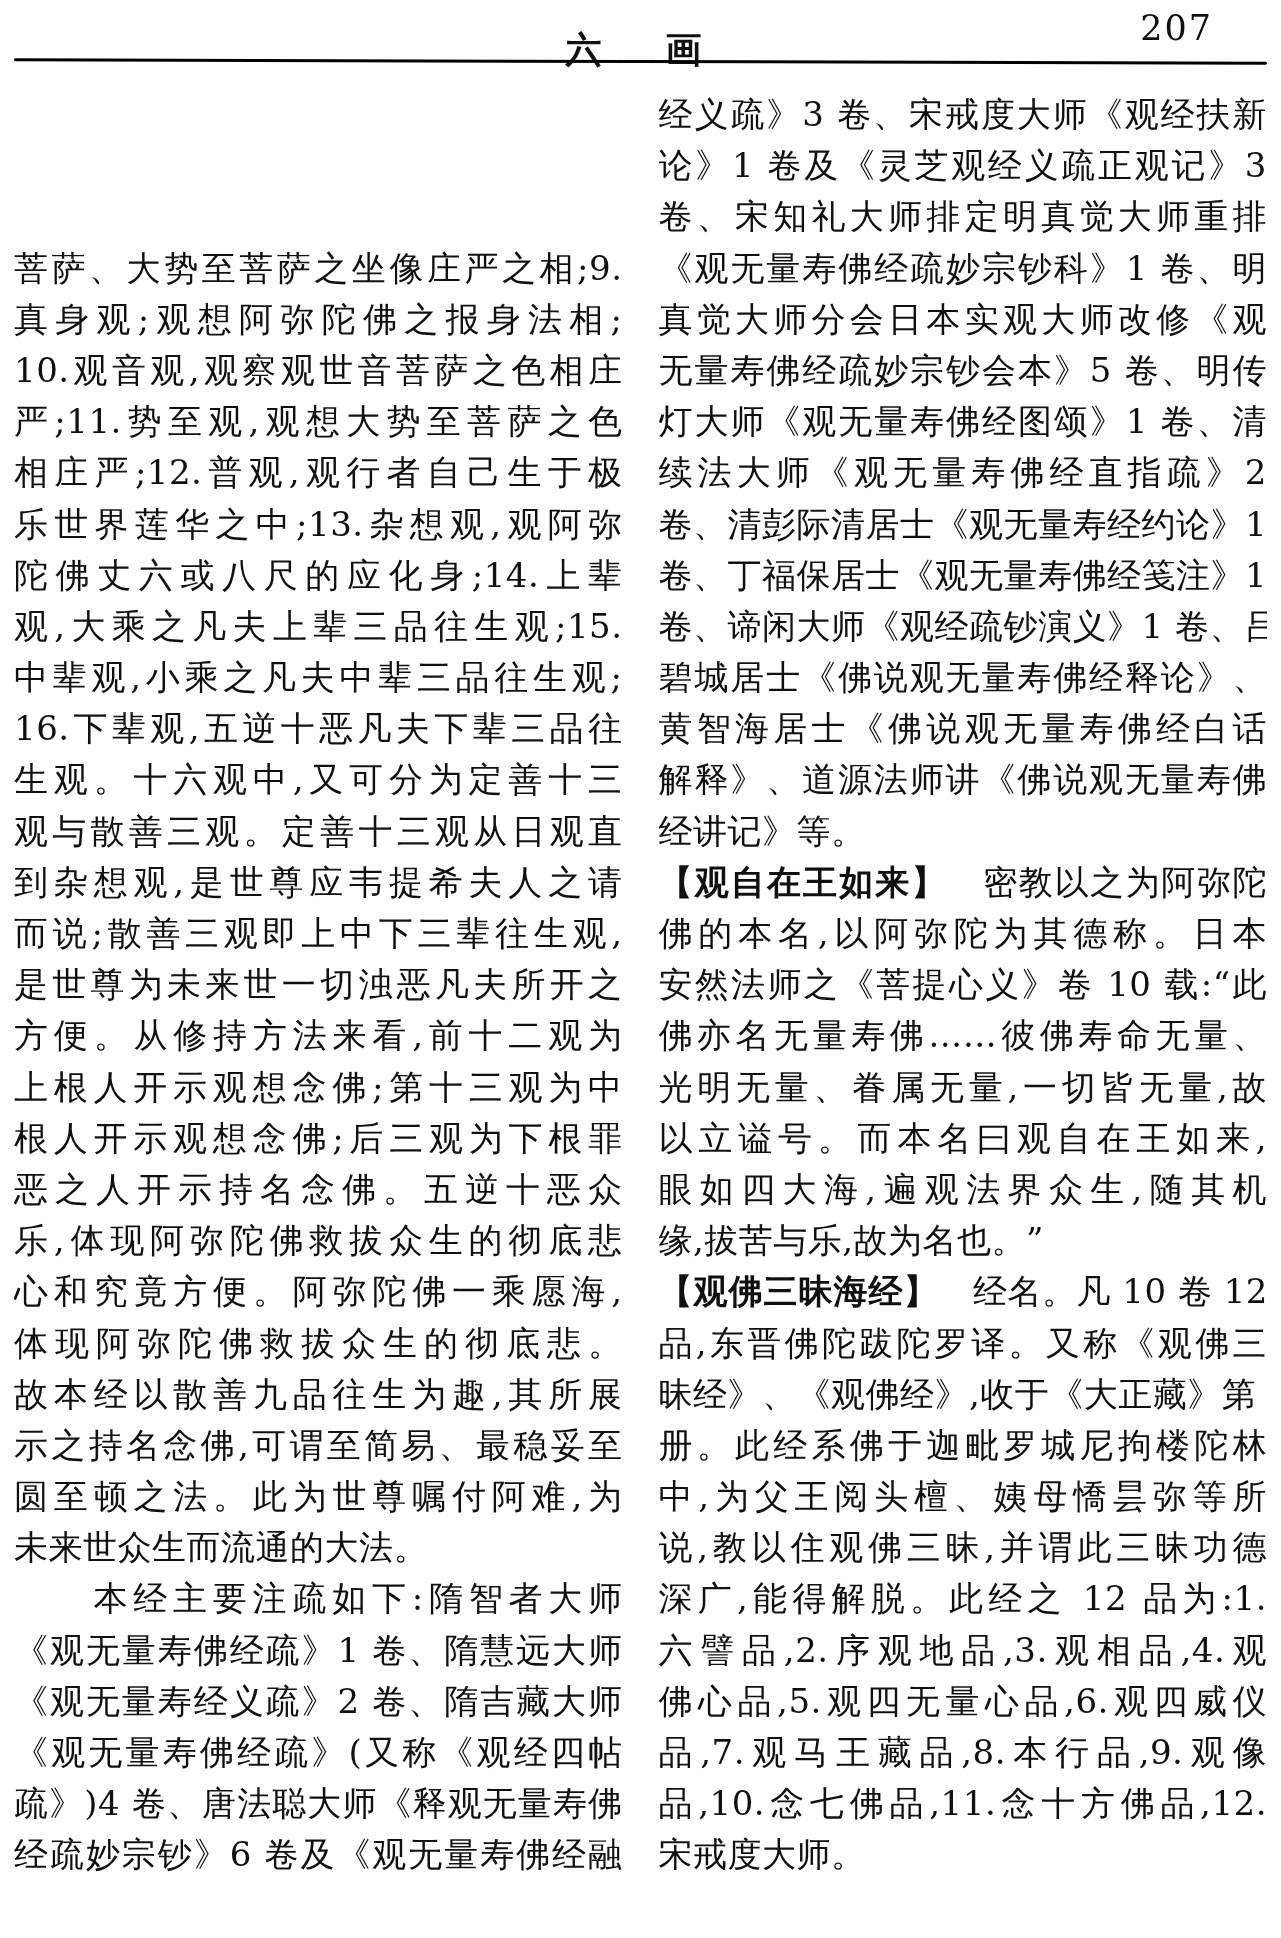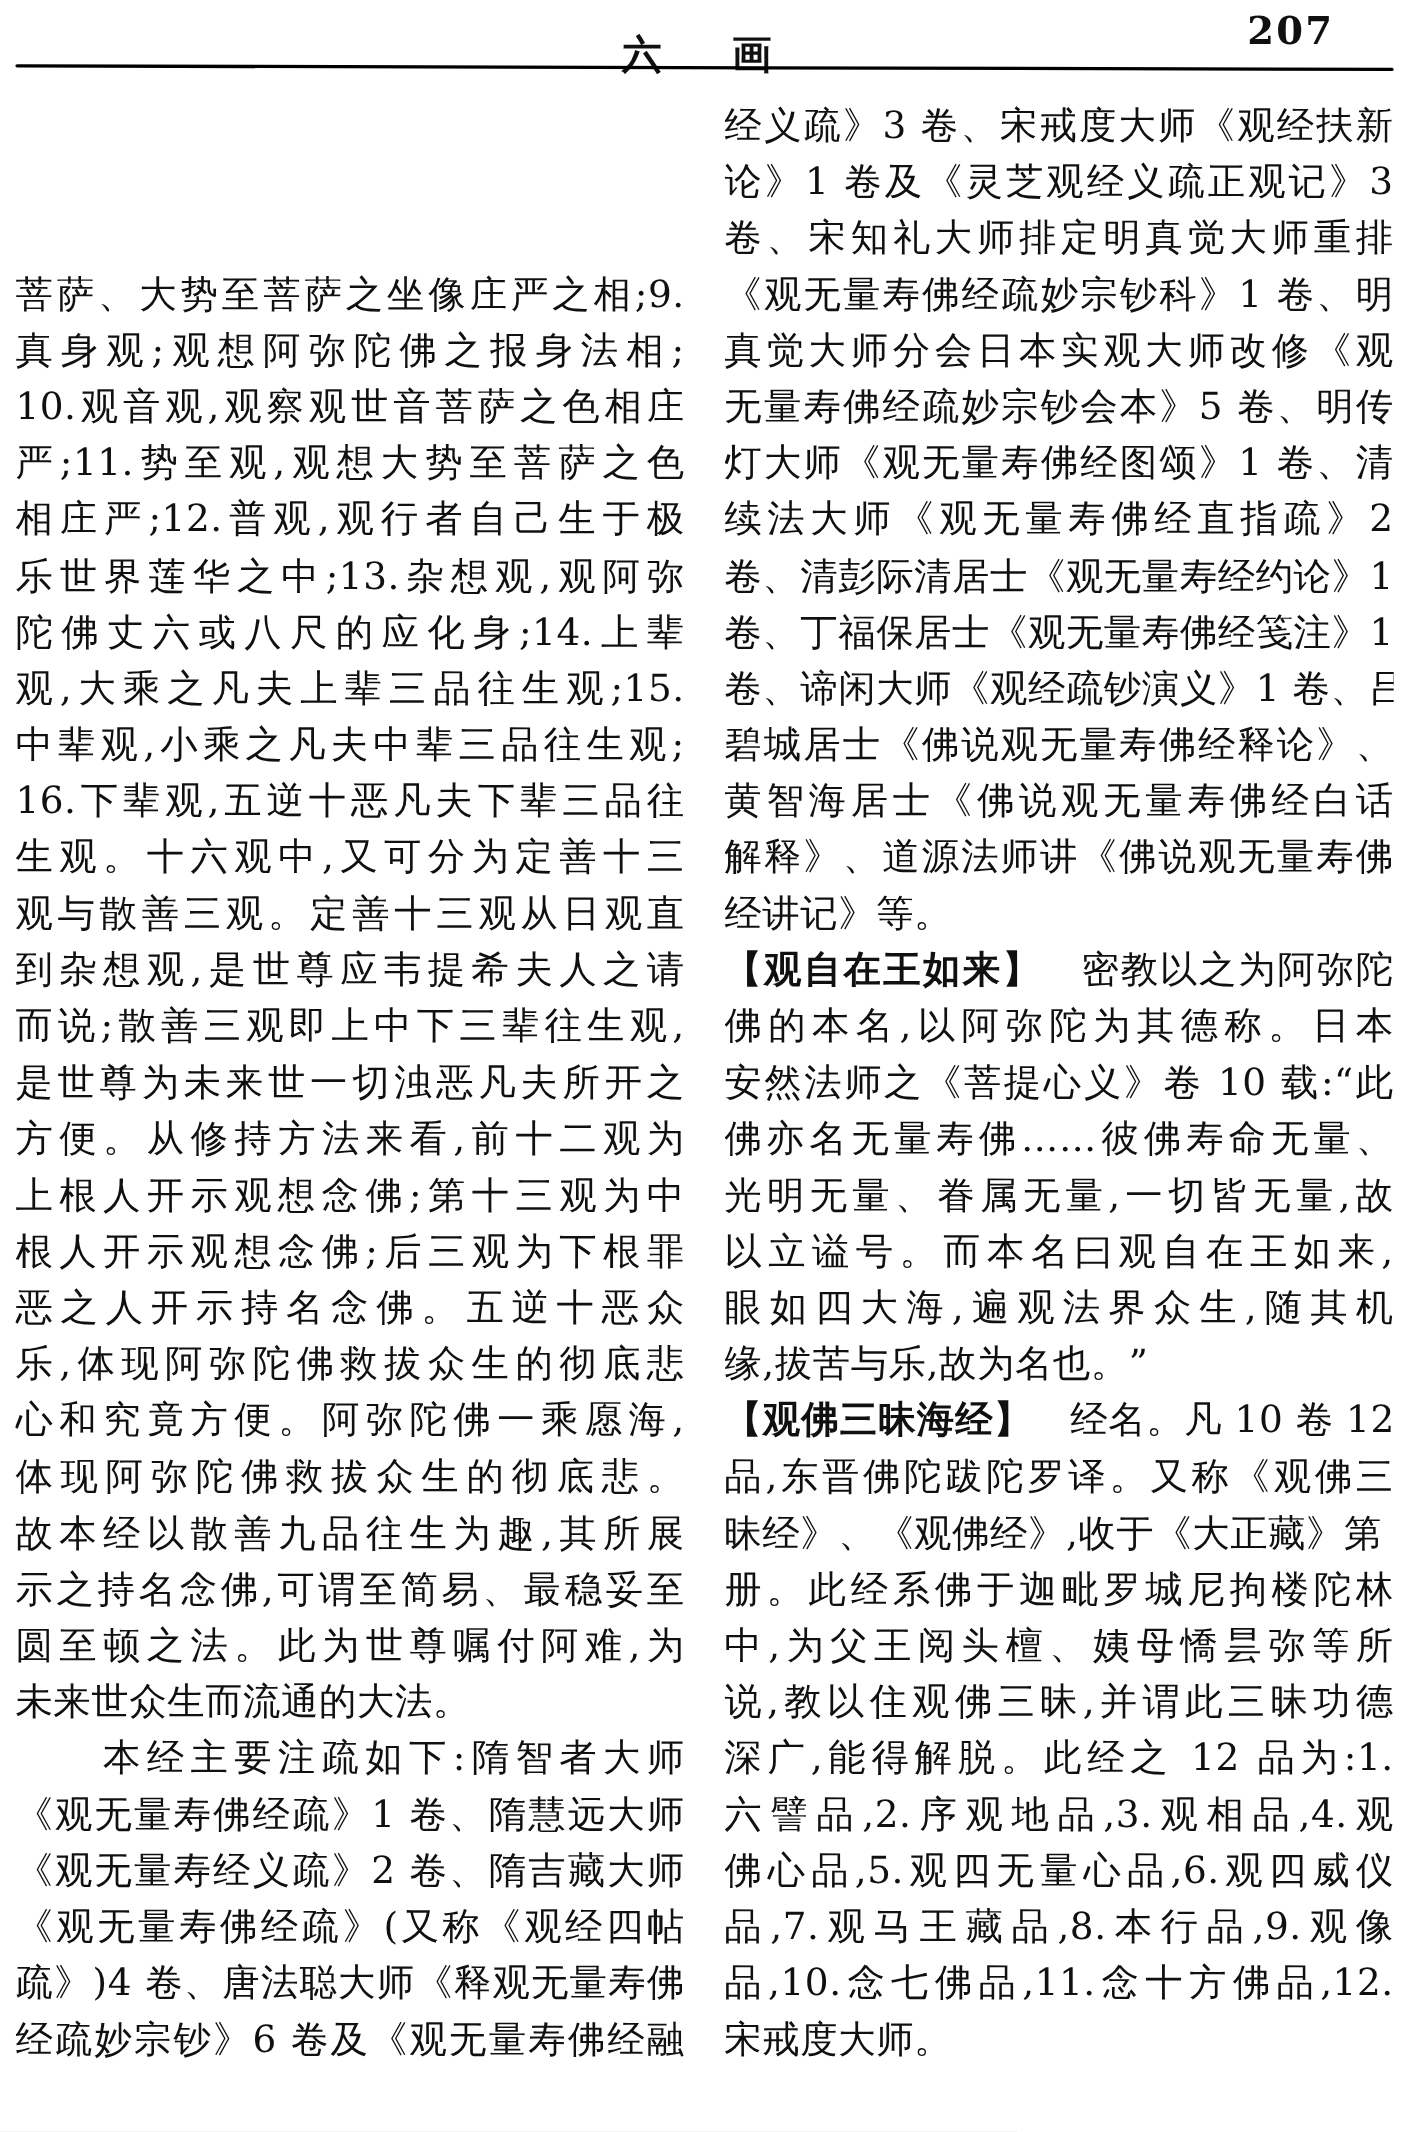--- a/index.html
+++ b/index.html
@@ -27,21 +27,21 @@
     text-align: center;
     font-size: 36px;
     font-weight: 700;
     letter-spacing: 14px;
   }
   .page-number {
     position: absolute;
     right: 58px;
     top: 8px;
     font-size: 35px;
-    font-weight: 700;
+    font-weight: 400;
     letter-spacing: 2px;
   }
   .rule {
     height: 3px;
     background: #000;
     margin: 0 4px;
     border-radius: 2px;
     transform: rotate(0.15deg);
   }
   .columns {

